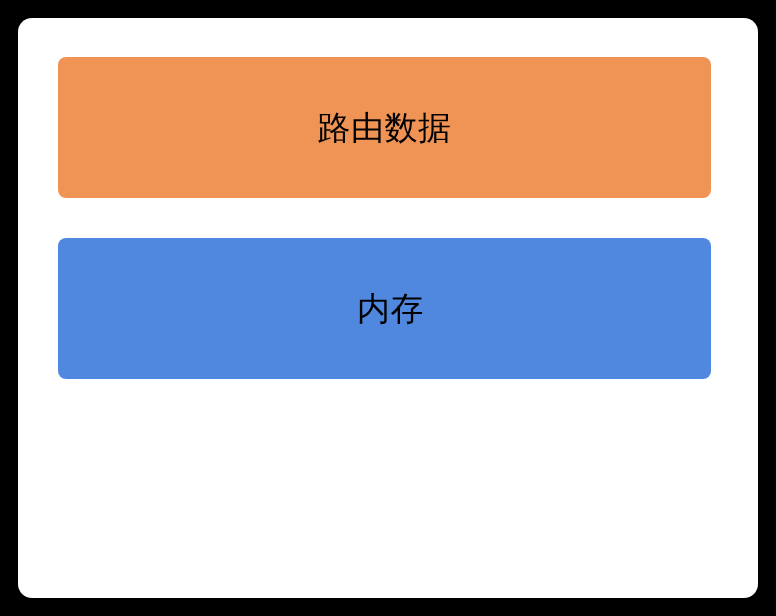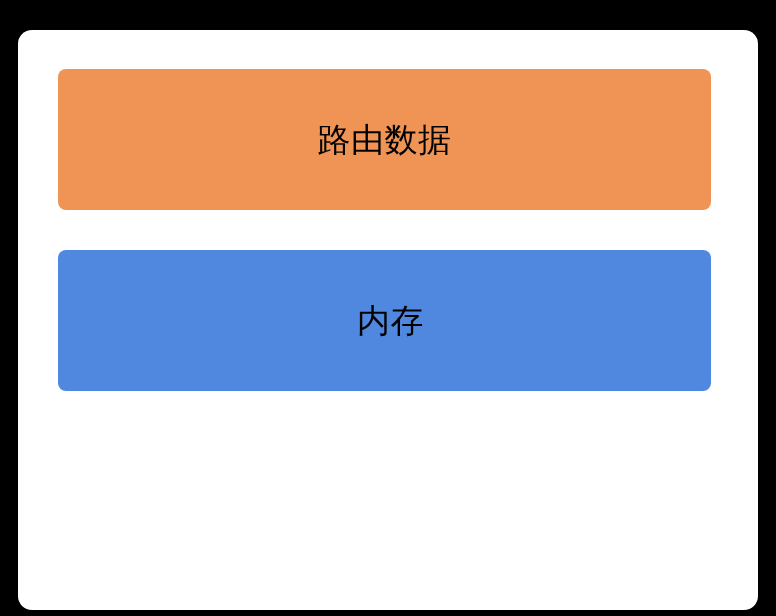--- a/index.html
+++ b/index.html
@@ -22,21 +22,20 @@
   }
   .card {
     position: absolute;
     left: 18px;
     top: 18px;
     width: 740px;
     height: 580px;
     background: #ffffff;
     border-radius: 14px;
     box-sizing: border-box;
-    margin-top: 12px;
   }
   .layer-stack {
     position: absolute;
     left: 40px;
     top: 39px;
     width: 653px;
     height: 501px;
     display: flex;
     flex-direction: column;
     justify-content: flex-start;

